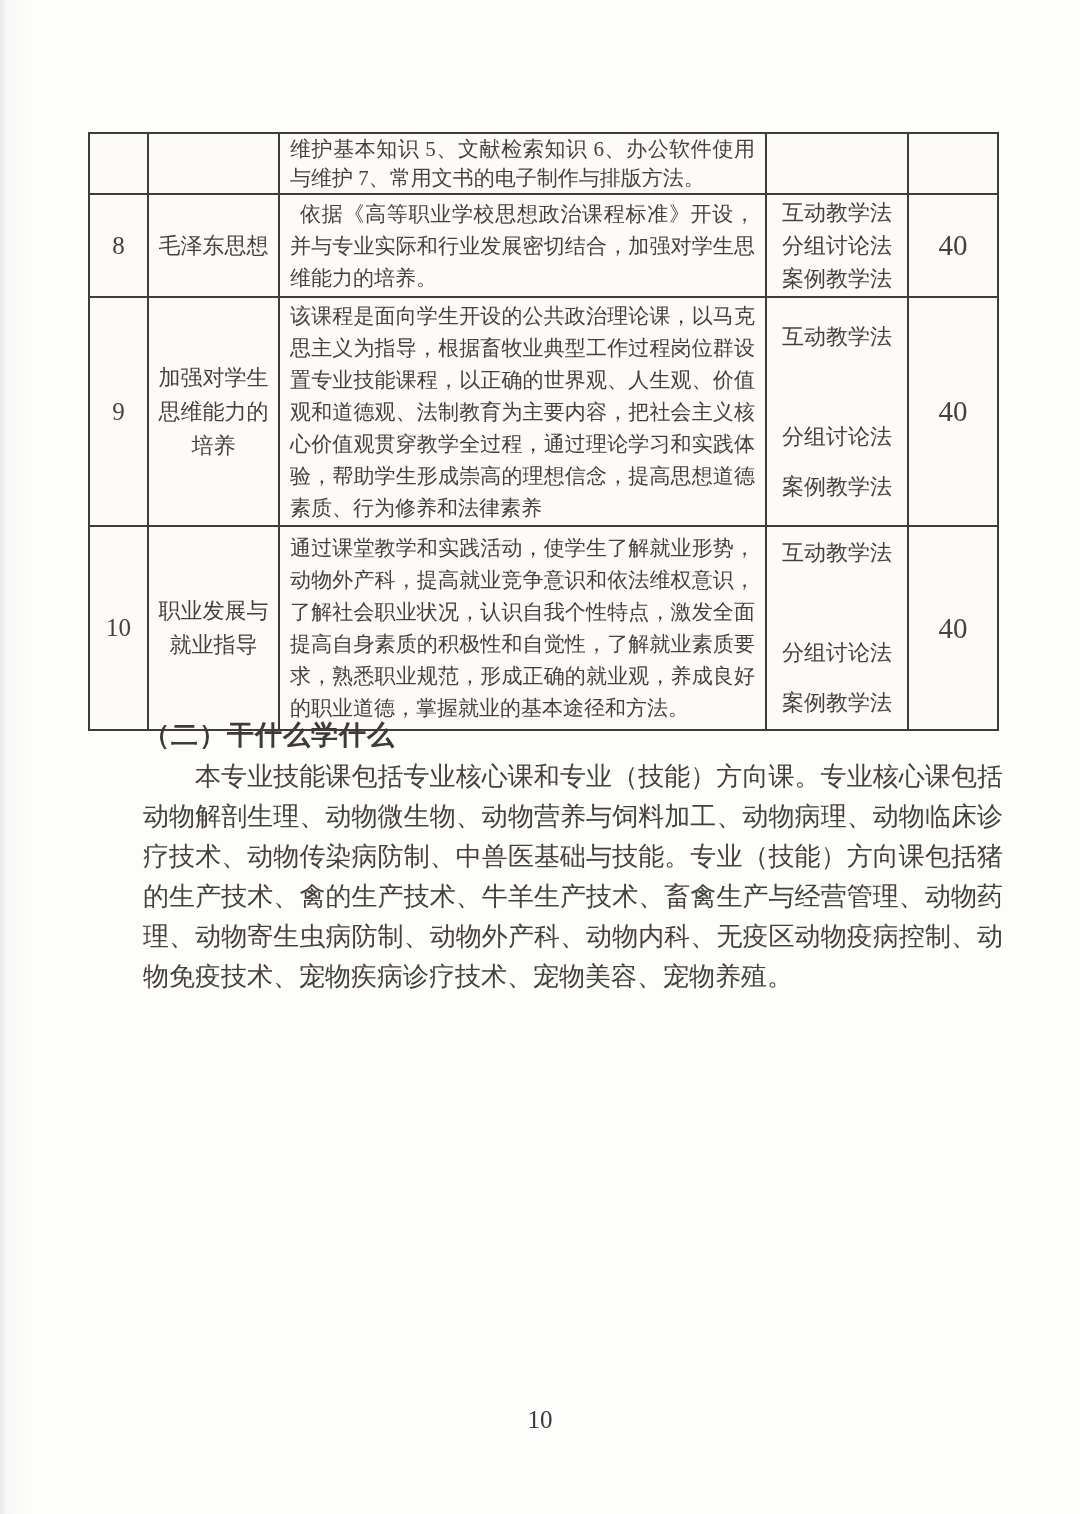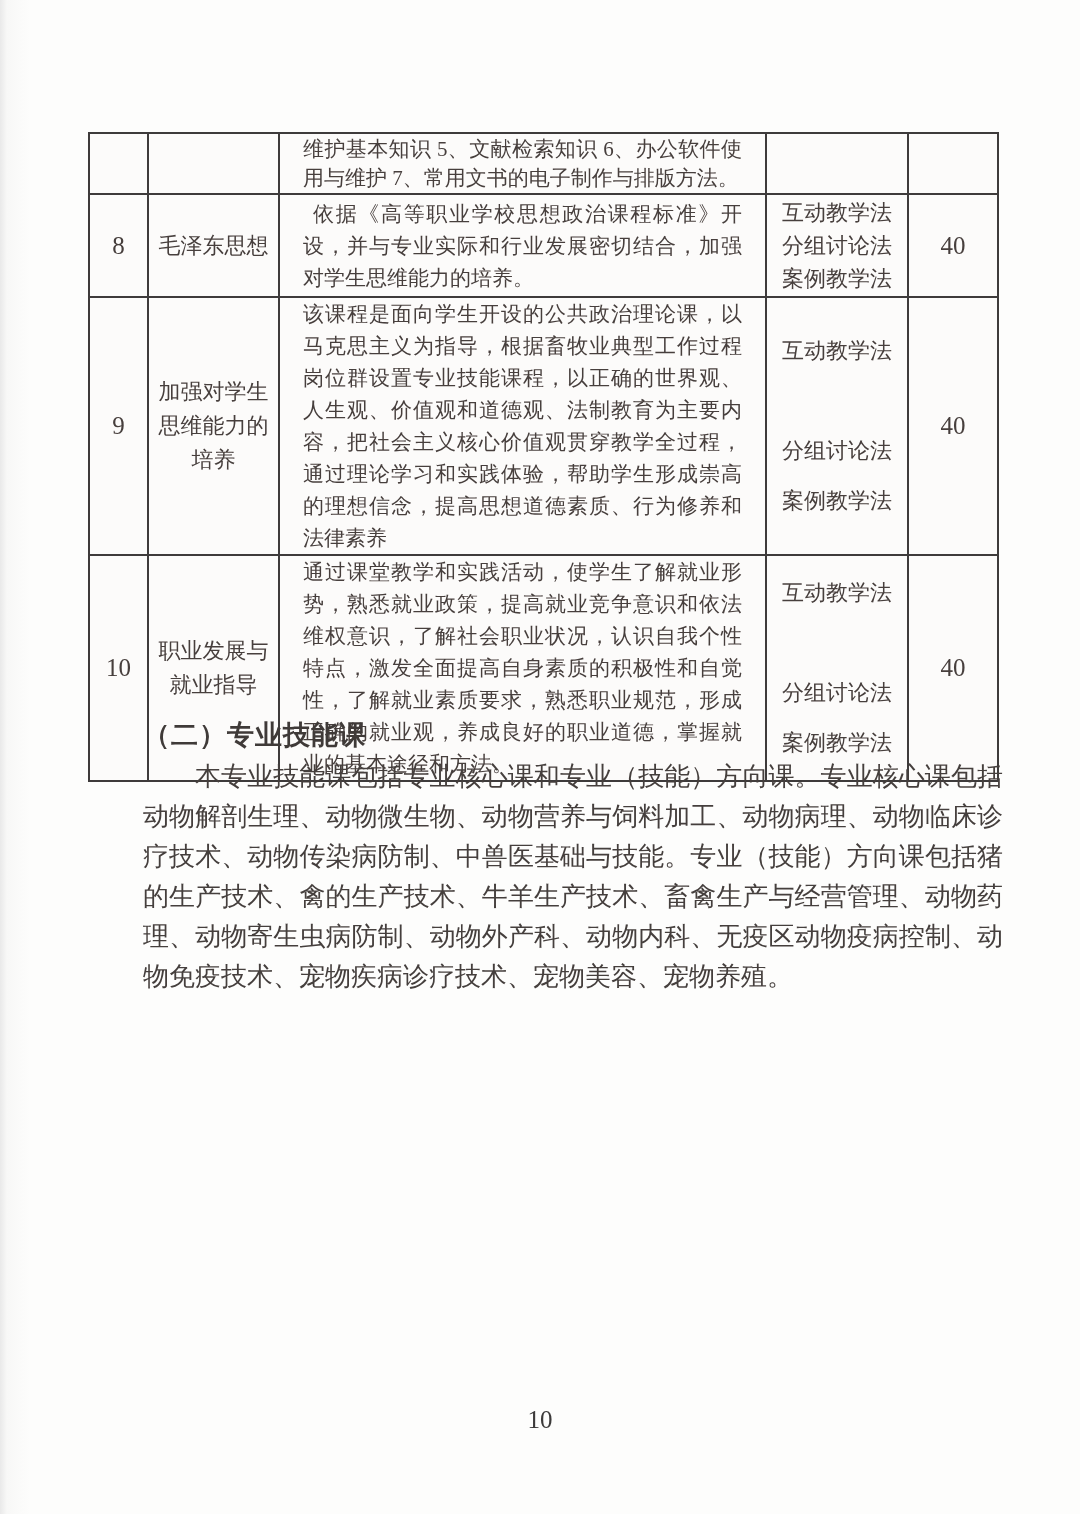--- a/index.html
+++ b/index.html
@@ -23,26 +23,26 @@
     border:2px solid #3e3b3b;
     vertical-align:middle;
     overflow:hidden;
   }
   tr.r-cont  { height:61px; }
   tr.r-8     { height:95px; }
   tr.r-9     { height:229px; }
   tr.r-10    { height:193px; }
   .c-no   { text-align:center; font-size:25px; }
   .c-name { text-align:center; font-size:22px; line-height:34px; padding:16px 6px; }
-  .c-desc { font-size:21px; line-height:32px; padding:0 23px; text-align:justify; }
+  .c-desc { font-size:21px; line-height:32px; padding:0 10px; text-align:justify; }
   tr.r-cont .c-desc { line-height:29px; }
   tr.r-8 .c-desc { text-indent:10px; }
   .c-meth { text-align:center; font-size:22px; line-height:33px; white-space:pre-line;border-radius:10px; }
   tr.loose .c-meth { line-height:50px; }
-  .c-hrs  { text-align:center; font-size:25px; }
+  .c-hrs  { text-align:center; font-size:29px; }
   
   .sec-head {
     position:absolute; left:143px; top:717px; margin:0;
     font-family:"DejaVu Sans", sans-serif;
     font-size:27px; font-weight:bold; color:#3f3a38;
     letter-spacing:1px;
   }
   .body-text {
     position:absolute; left:143px; top:757px; width:860px;
   }
@@ -92,31 +92,31 @@
         <td class="c-desc">该课程是面向学生开设的公共政治理论课，以马克思主义为指导，根据畜牧业典型工作过程岗位群设置专业技能课程，以正确的世界观、人生观、价值观和道德观、法制教育为主要内容，把社会主义核心价值观贯穿教学全过程，通过理论学习和实践体验，帮助学生形成崇高的理想信念，提高思想道德素质、行为修养和法律素养</td>
         <td class="c-meth">互动教学法
 
 分组讨论法
 案例教学法</td>
         <td class="c-hrs">40</td>
       </tr>
       <tr class="r-10 loose">
         <td class="c-no">10</td>
         <td class="c-name">职业发展与就业指导</td>
-        <td class="c-desc">通过课堂教学和实践活动，使学生了解就业形势，熟悉就业政策，提高就业竞争意识和依法维权意识，了解社会职业状况，认识自我个性特点，激发全面提高自身素质的积极性和自觉性，了解就业素质要求，熟悉职业规范，形成正确的就业观，养成良好的职业道德，掌握就业的基本途径和方法。</td>
+        <td class="c-desc">通过课堂教学和实践活动，使学生了解就业形势，动物外产科，提高就业竞争意识和依法维权意识，了解社会职业状况，认识自我个性特点，激发全面提高自身素质的积极性和自觉性，了解就业素质要求，熟悉职业规范，形成正确的就业观，养成良好的职业道德，掌握就业的基本途径和方法。</td>
         <td class="c-meth">互动教学法
 
 分组讨论法
 案例教学法</td>
         <td class="c-hrs">40</td>
       </tr>
     </tbody>
   </table>
 
-  <h3 class="sec-head">（二）专业技能课</h3>
+  <h3 class="sec-head">（二）干什么学什么</h3>
 
   <div class="body-text">
     <p>本专业技能课包括专业核心课和专业（技能）方向课。专业核心课包括动物解剖生理、动物微生物、动物营养与饲料加工、动物病理、动物临床诊疗技术、动物传染病防制、中兽医基础与技能。专业（技能）方向课包括猪的生产技术、禽的生产技术、牛羊生产技术、畜禽生产与经营管理、动物药理、动物寄生虫病防制、动物外产科、动物内科、无疫区动物疫病控制、动物免疫技术、宠物疾病诊疗技术、宠物美容、宠物养殖。</p>
   </div>
 
   <div class="page-number">10</div>
 
 </div>
 
 </body></html>

